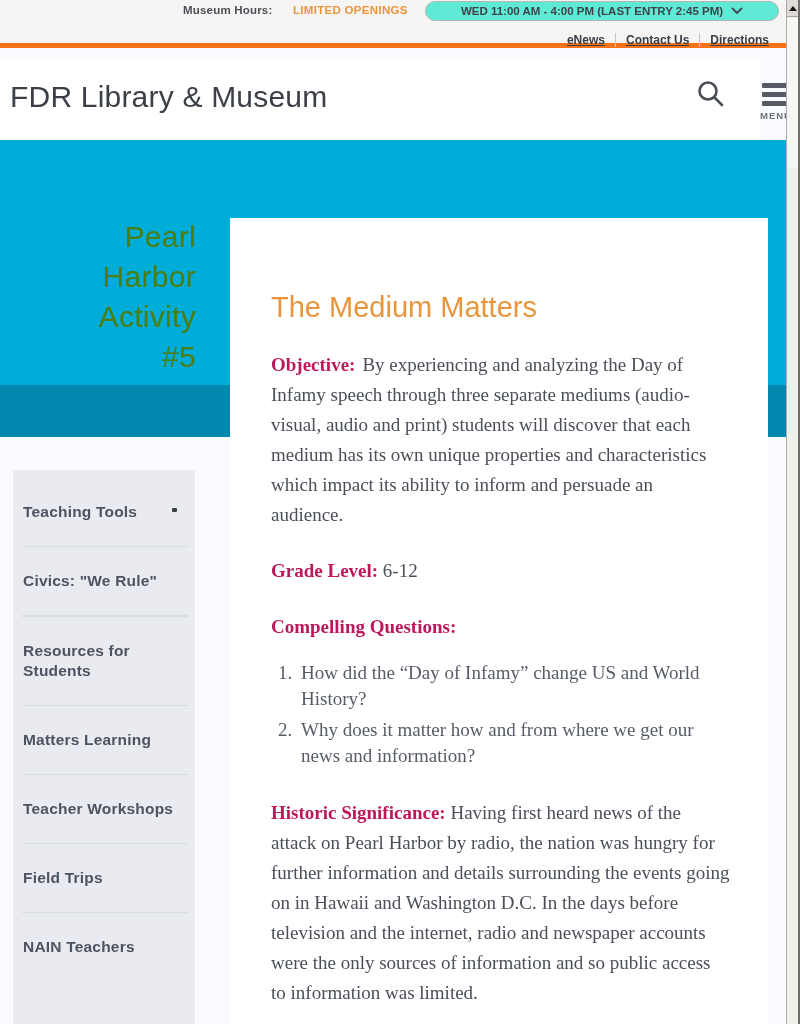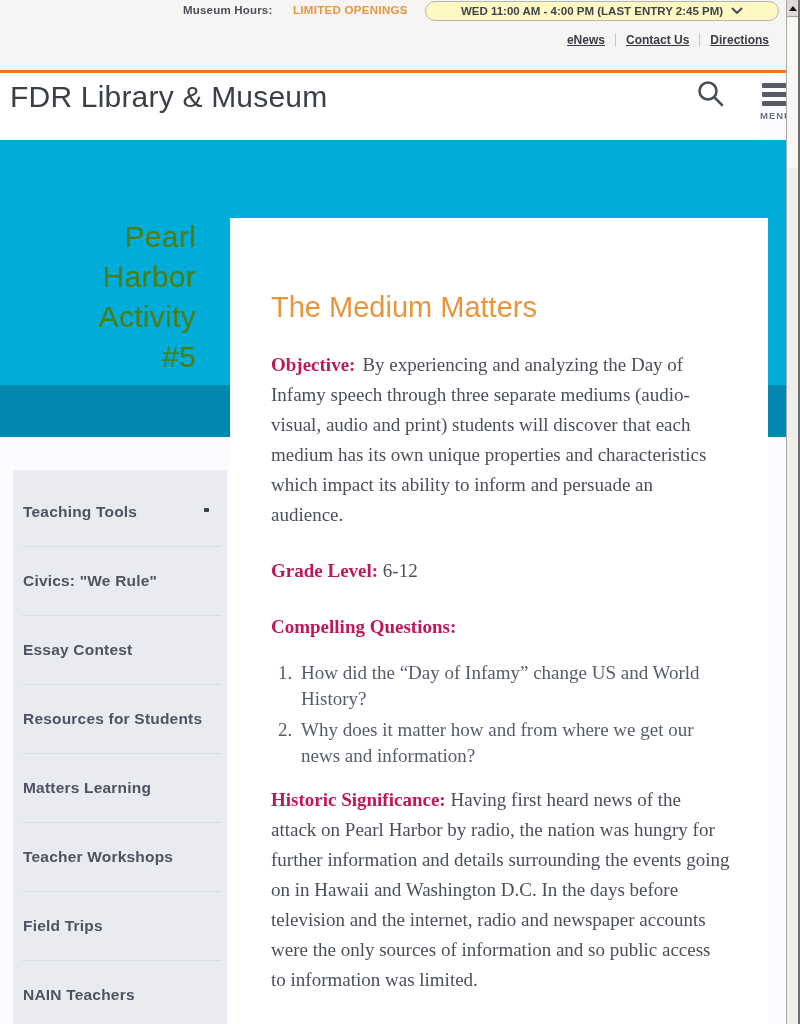--- a/index.html
+++ b/index.html
@@ -8,34 +8,34 @@
 
   .frame {
     position: relative;
     width: 800px; height: 1024px;
     background: #FAFBFE;
     overflow: hidden;
   }
 
   
   .utility-bar {
-    position: absolute; left:0; top:0; width:800px; height:73px;
-    background:#F6F5F3; border-bottom:3px solid #f97316; z-index:4;
+    position: absolute; left:0; top:0; width:800px; height:48px;
+    background:#F6F5F3; border-bottom:5px solid #f97316; z-index:4;
   }
   .hours-label {
     position:absolute; left:183px; top:4px;
     font-size:11.5px; font-weight:bold; color:#4A4F57; letter-spacing:.2px;
   }
   .hours-status {
     position:absolute; left:293px; top:4px;
     font-size:11.5px; font-weight:bold; color:#E8953C; letter-spacing:.3px;
   }
   .hours-pill {
     position:absolute; left:425px; top:1px; width:354px; height:20px;
-    background:#fef9c3; border:1.4px solid #B5B5B3; border-radius:10px;
+    background:#5eead4; border:1.4px solid #B5B5B3; border-radius:10px;
     display:flex; align-items:center; justify-content:center; gap:8px;
     font-family:"Liberation Sans", sans-serif;
     font-size:11.5px; font-weight:bold; color:#3F444C; cursor:pointer; padding:0;
   }
   .hours-pill svg { flex:0 0 auto; }
 
   .links-row {
     position:absolute; right:31px; top:33px;
     display:flex; align-items:center; gap:10px;
   }
@@ -104,25 +104,25 @@
   .label-gap { margin-right:7px; }
   .para.tight { margin-top:26px; }
   .questions {
     margin:18px 0 0 0; padding:0 0 0 26px;
     font-family:"Liberation Serif", serif;
     font-size:19px; line-height:26px; color:#575D66;
   }
   .questions li { padding-left:4px; }
   .questions li + li { margin-top:5px; }
   .questions li::marker { color:#575D66; }
-  .para.sig { margin-top:16px; }
+  .para.sig { margin-top:29px; }
 
   
   .sidebar {
-    position:absolute; left:13px; top:470px; width:214px; height:554px;
+    position:absolute; left:13px; top:470px; width:182px; height:554px;
     background:#E9EBF1; z-index:2; padding-top:8px;
   }
   .side-item {
     position:relative; padding:24px 14px 24px 10px;
     font-size:15.5px; line-height:20px; font-weight:bold; color:#4D5461;
     letter-spacing:.2px; cursor:pointer;
   }
   .side-divider { height:1px; background:#D8DCE3; margin:0 6px 0 9px; }
   .caret {
     position:absolute; right:18px; top:30px;
@@ -194,23 +194,20 @@
   <aside class="sidebar">
     <div class="side-item">
       <span>Teaching Tools</span>
       <span class="caret"></span>
     </div>
     <div class="side-divider"></div>
     <div class="side-item">
       <span>Civics: "We Rule"</span>
     </div>
     <div class="side-divider"></div>
-    <div class="side-item">
-      <span>Essay Contest</span>
-    </div>
     <div class="side-divider"></div>
     <div class="side-item">
       <span>Resources for Students</span>
     </div>
     <div class="side-divider"></div>
     <div class="side-item">
       <span>Matters Learning</span>
     </div>
     <div class="side-divider"></div>
     <div class="side-item">

